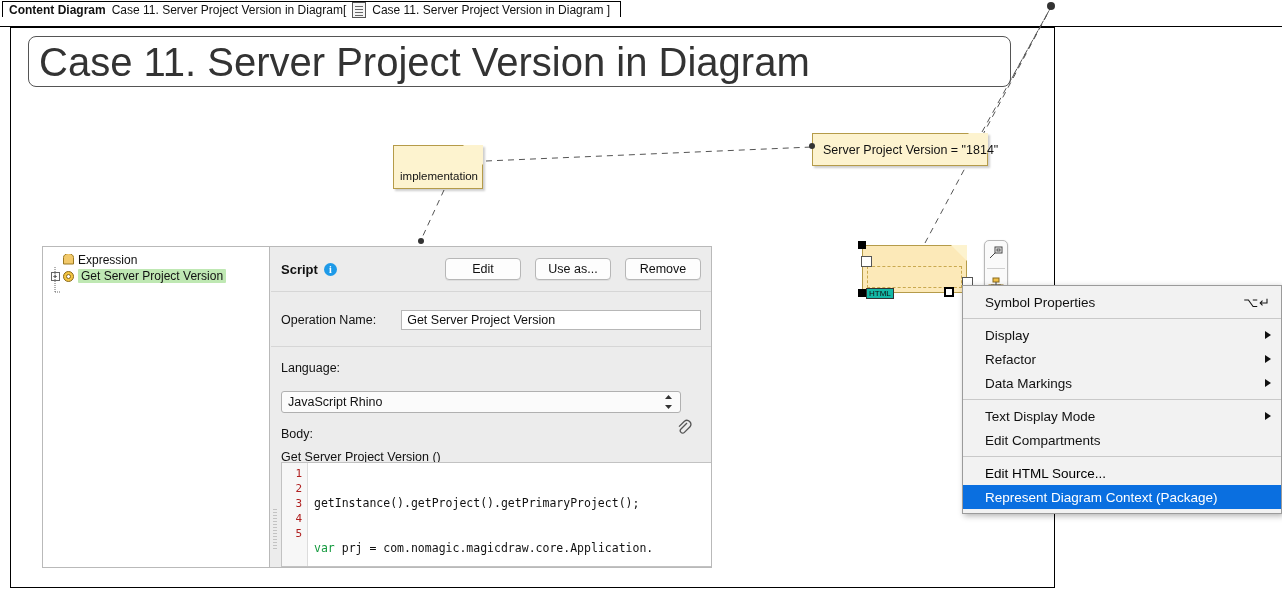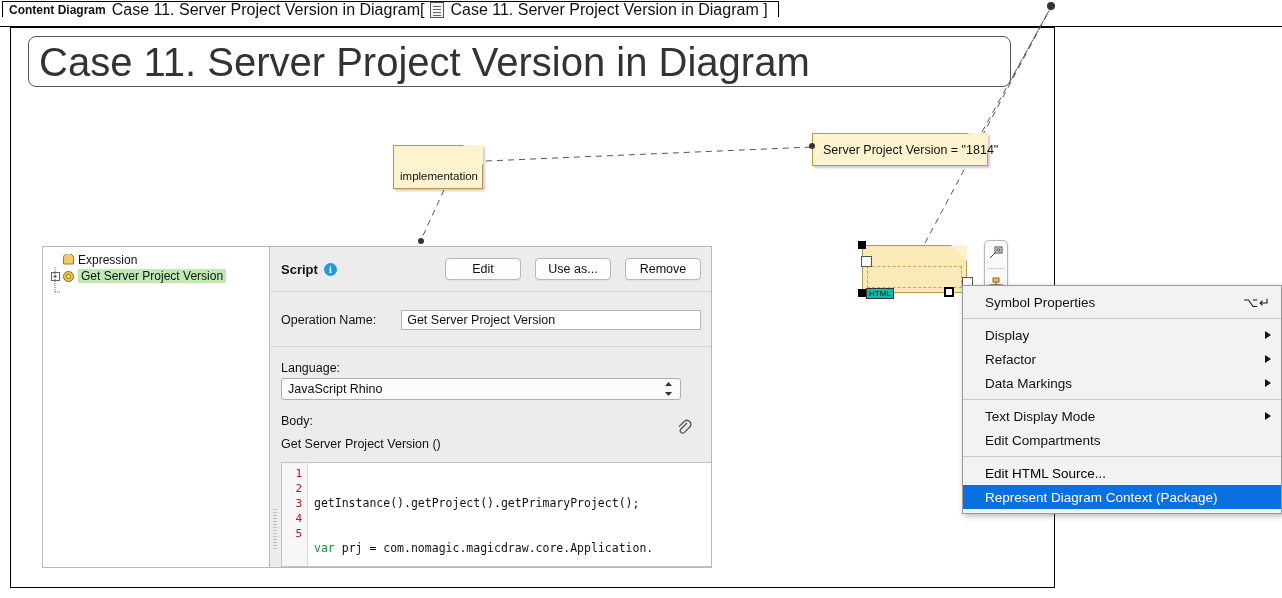--- a/index.html
+++ b/index.html
@@ -35,21 +35,21 @@
   }
   .tab-corner{
     position:absolute; left:577px; top:1px; width:14px; height:25px;
     overflow:hidden;
   }
   .tab-corner i{
     position:absolute; left:-6px; top:-2px; width:20px; height:30px;
     border-left:1px solid #000; transform: skewX(-20deg);
   }
   .tab-title { font-weight: bold; font-size: 12px; }
-  .tab-sub { font-size: 16px; text-align: right; }
+  .tab-sub { font-size: 12px; text-align: right; }
   .doc-icon {
     width: 14px; height: 16px; flex: 0 0 14px;
     background: #f4f4f4; border: 1px solid #555;
     position: relative;
   }
   .doc-icon::before{
     content:""; position:absolute; left:2px; top:3px; right:2px; height:1px;
     background:#666;
     box-shadow: 0 3px 0 #666, 0 6px 0 #666, 0 9px 0 #666;
   }
@@ -396,21 +396,21 @@
       <div class="row" style="margin-top:18px;">
         <span class="lbl" style="width:112px;">Operation Name:</span>
         <span class="txtfield" style="width:310px;">Get Server Project Version</span>
       </div>
 
       <div class="hr" style="margin-top:16px;"></div>
 
       <div class="row" style="margin-top:14px;">
         <span class="lbl">Language:</span>
       </div>
-      <div class="row" style="margin-top:3px;text-align:right;">
+      <div class="row" style="margin-top:16px;text-align:right;">
         <div class="combo" style="width:400px;">
           <span>JavaScript Rhino</span>
           <span class="arrows">
             <svg width="9" height="16" viewBox="0 0 9 16">
                 <path d="M4.5 1 L8 5 H1 Z M4.5 15 L8 11 H1 Z" fill="#333"></path>
               </svg>
           </span>
         </div>
       </div>
 

